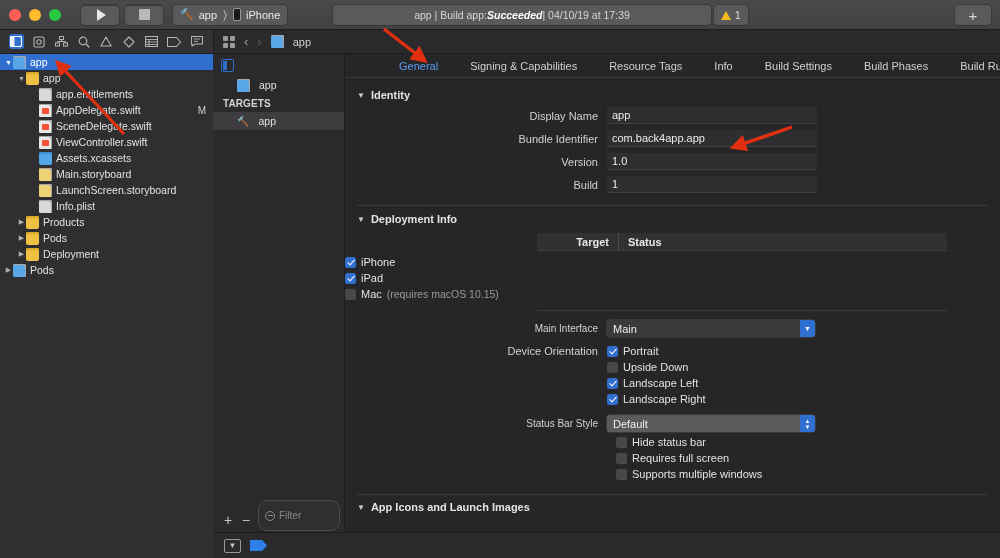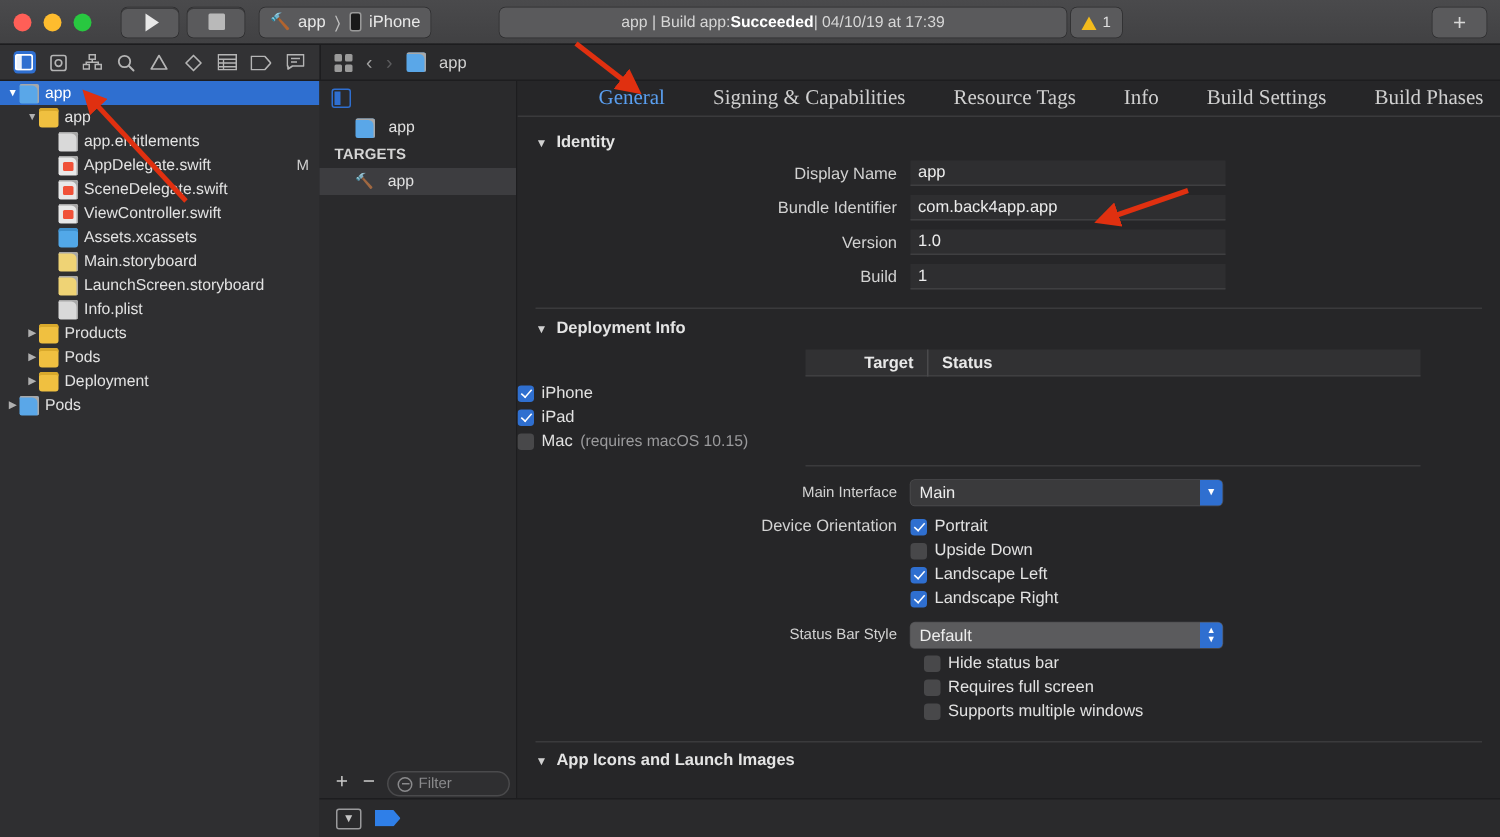--- a/index.html
+++ b/index.html
@@ -48,21 +48,21 @@
     border-radius:2px;
   }
   .hammer { font-size:11px; filter:saturate(1.4); }
 
   .status-pill {
     position:absolute; left:333px; top:5px; width:378px; height:20px;
     background:#5a5a5c; border-radius:4px; box-shadow:0 0 0 .5px #2c2c2e;
     display:flex; align-items:center; justify-content:center;
     font-size:10.5px; color:#d6d6d6; gap:0;
   }
-  .status-pill b { color:#ffffff; font-weight:bold; }
+  .status-pill b { color:#ffffff; font-weight:bold;font-style:italic; }
 
   .warn-pill {
     position:absolute; left:714px; top:5px; height:20px; padding:0 7px;
     background:#5a5a5c; border-radius:4px; box-shadow:0 0 0 .5px #2c2c2e;
     display:flex; align-items:center; gap:4px; font-size:10px; color:#e0e0e0;
   }
   .warn-tri {
     width:0;height:0;border-left:5px solid transparent;border-right:5px solid transparent;
     border-bottom:9px solid #f3bb1c; position:relative;
   }
@@ -135,39 +135,39 @@
              font-size:10.5px; color:#e0e0e0; }
   .pp-item.sel { background:#3d3d40; }
 
   .pp-bottom {
     position:absolute; left:0; bottom:26px; width:132px; height:24px;
     display:flex; align-items:center; gap:0; padding-left:6px;
   }
   .pp-bottom .pm { width:18px; text-align:center; color:#c8c8c8; font-size:14px; line-height:1;}
 
   .filter-box {
-    position:absolute; left:258px; bottom:27px; width:82px; height:17px;
+    position:absolute; left:258px; bottom:27px; width:82px; height:31px;
     background:#2f2f31; border:1px solid #4a4a4c; border-radius:9px;
     display:flex; align-items:center; gap:4px; padding-left:6px;
     font-size:10px; color:#8a8a8c;
   }
   .filt-ico { width:10px;height:10px;border:1px solid #8a8a8c;border-radius:50%;
               display:flex;align-items:center;justify-content:center; }
   .filt-ico i { width:5px;height:1px;background:#8a8a8c; display:block; box-shadow:0 2px 0 -0.5px #8a8a8c;}
 
   
   .editor {
     position:absolute; left:345px; top:54px; right:0; bottom:0;
     background:#262628; overflow:hidden;
   }
   .tabbar {
     height:24px; display:flex; align-items:center; gap:0;
     border-bottom:1px solid #3a3a3c; padding-left:38px;
   }
-  .tab { font-size:14px; color:#d0d0d0; padding:0 16px; white-space:nowrap;font-family:Liberation Serif, serif; }
+  .tab { font-size:11px; color:#d0d0d0; padding:0 16px; white-space:nowrap; }
   .tab.active { color:#5a9ff0; }
 
   .section-hdr {
     display:flex; align-items:center; gap:6px;
     font-size:11px; font-weight:bold; color:#e4e4e4;
     padding:11px 0 0 12px;
   }
   .section-hdr .tri2 { font-size:8px; color:#d0d0d0; }
 
   .frow { display:flex; align-items:center; margin-top:6px; }

